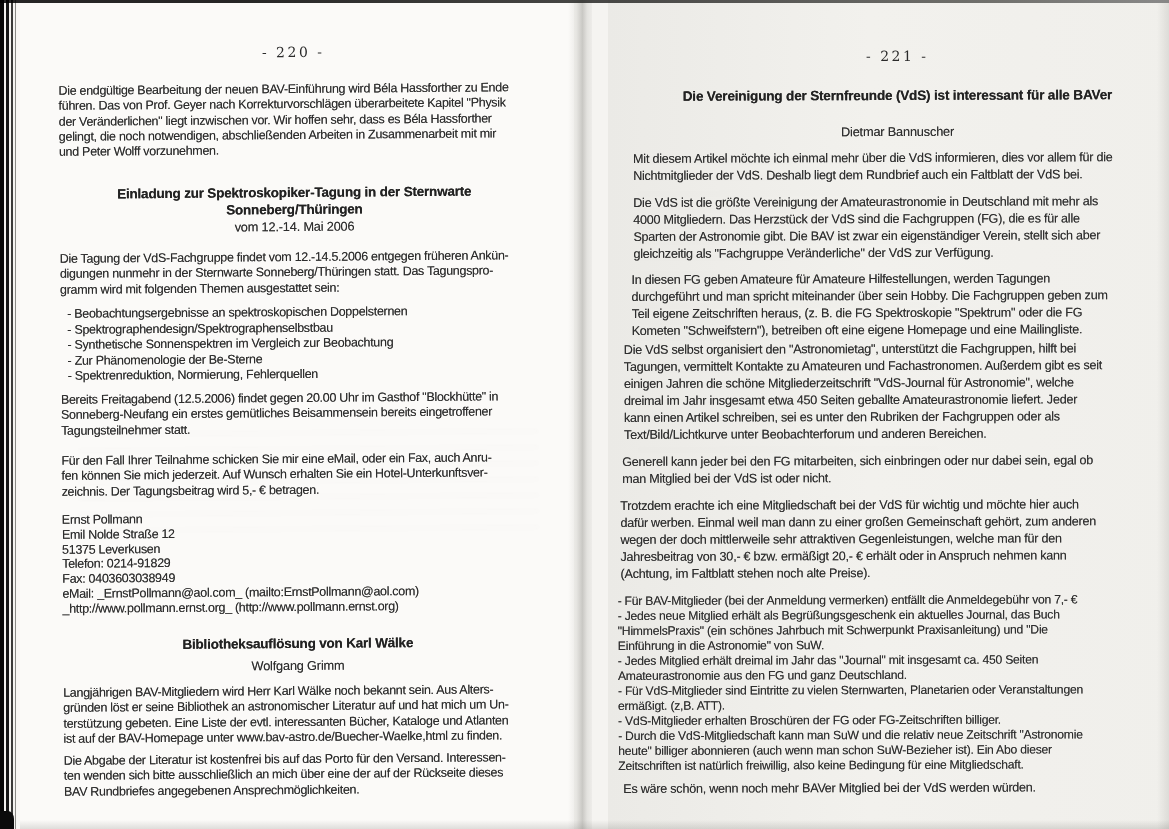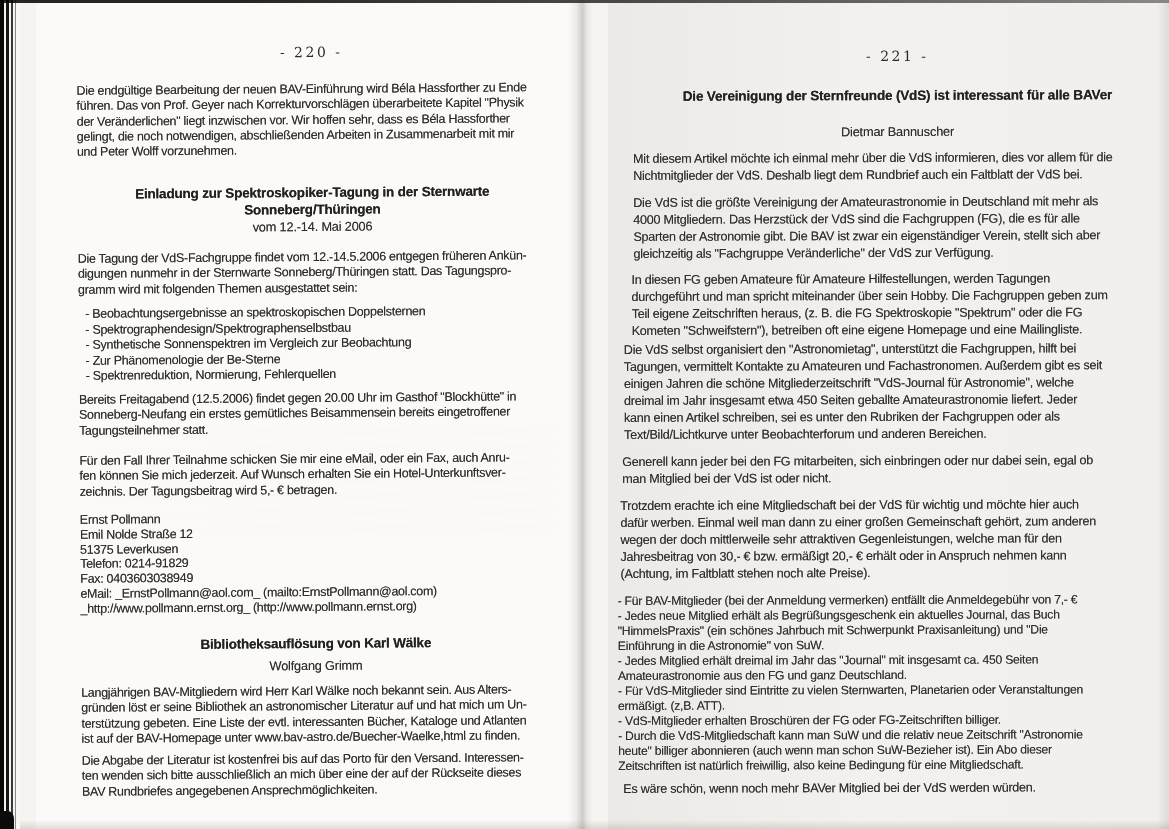--- a/index.html
+++ b/index.html
@@ -2,21 +2,21 @@
 <html><head>
 <meta charset="utf-8">
 <style>
   html,body{margin:0;padding:0;}
   body{
     width:1169px;height:829px;position:relative;overflow:hidden;
     background:#f5f4f1;
     font-family:"Liberation Sans",sans-serif;
   }
   .page{position:absolute;top:0;height:829px;}
-  .page-left{left:36px;width:556px;background:#fbfaf8;}
+  .page-left{left:18px;width:556px;background:#fbfaf8;}
   .page-right{left:608px;width:581px;background:linear-gradient(90deg,#ebeae6 0,#f2f1ed 45%,#f0efeb 100%);}
   .content{position:absolute;inset:0;}
   .page-left .content{transform:rotate(-0.45deg);transform-origin:50% 50%;}
   .page-right .content{transform:rotate(-0.2deg);transform-origin:50% 50%;}
 
   .pagenum{
     position:absolute;width:100%;text-align:center;
     font-family:"DejaVu Serif",serif;font-size:14px;letter-spacing:2.5px;color:#2b2b2b;
   }
   .lp-text{

